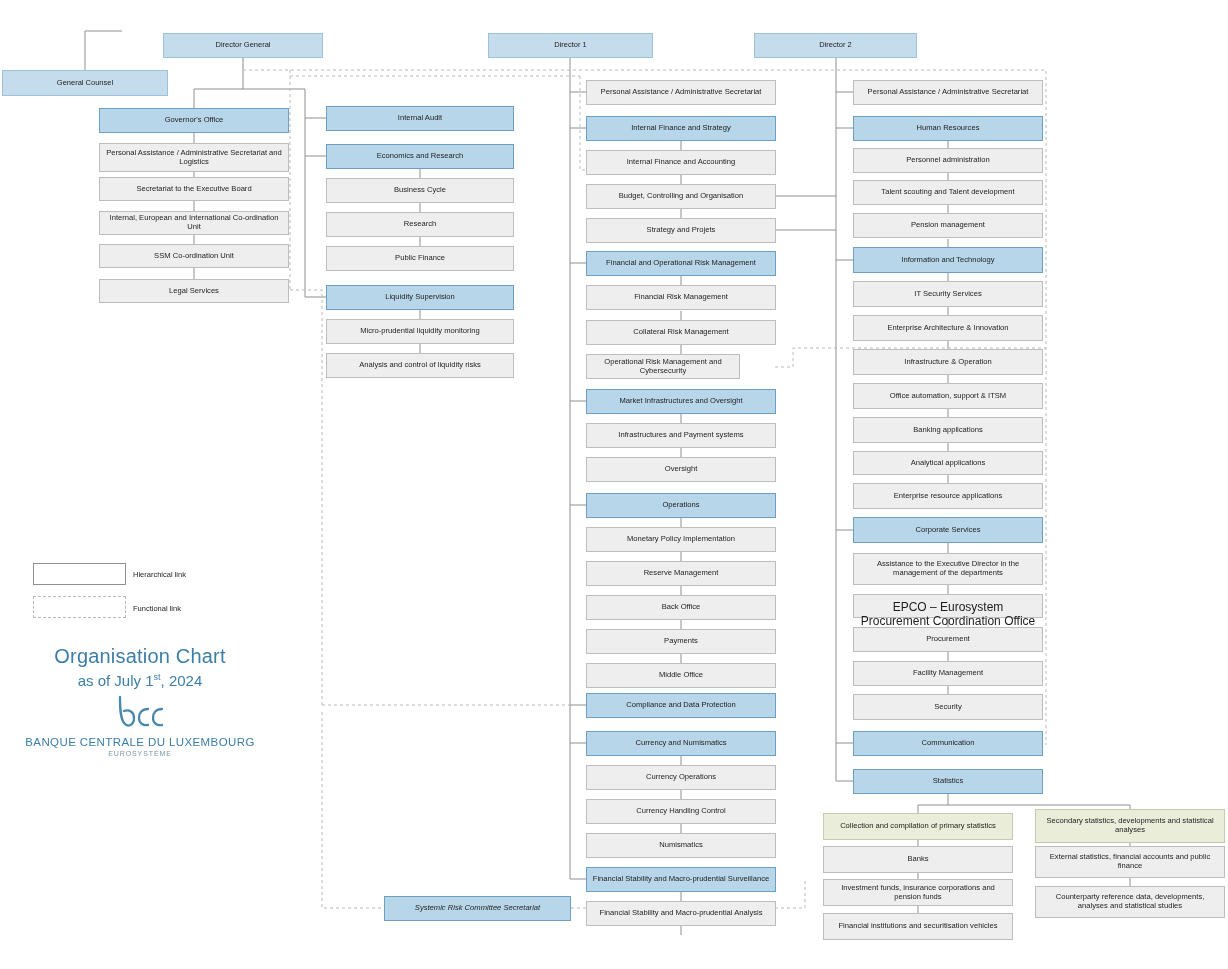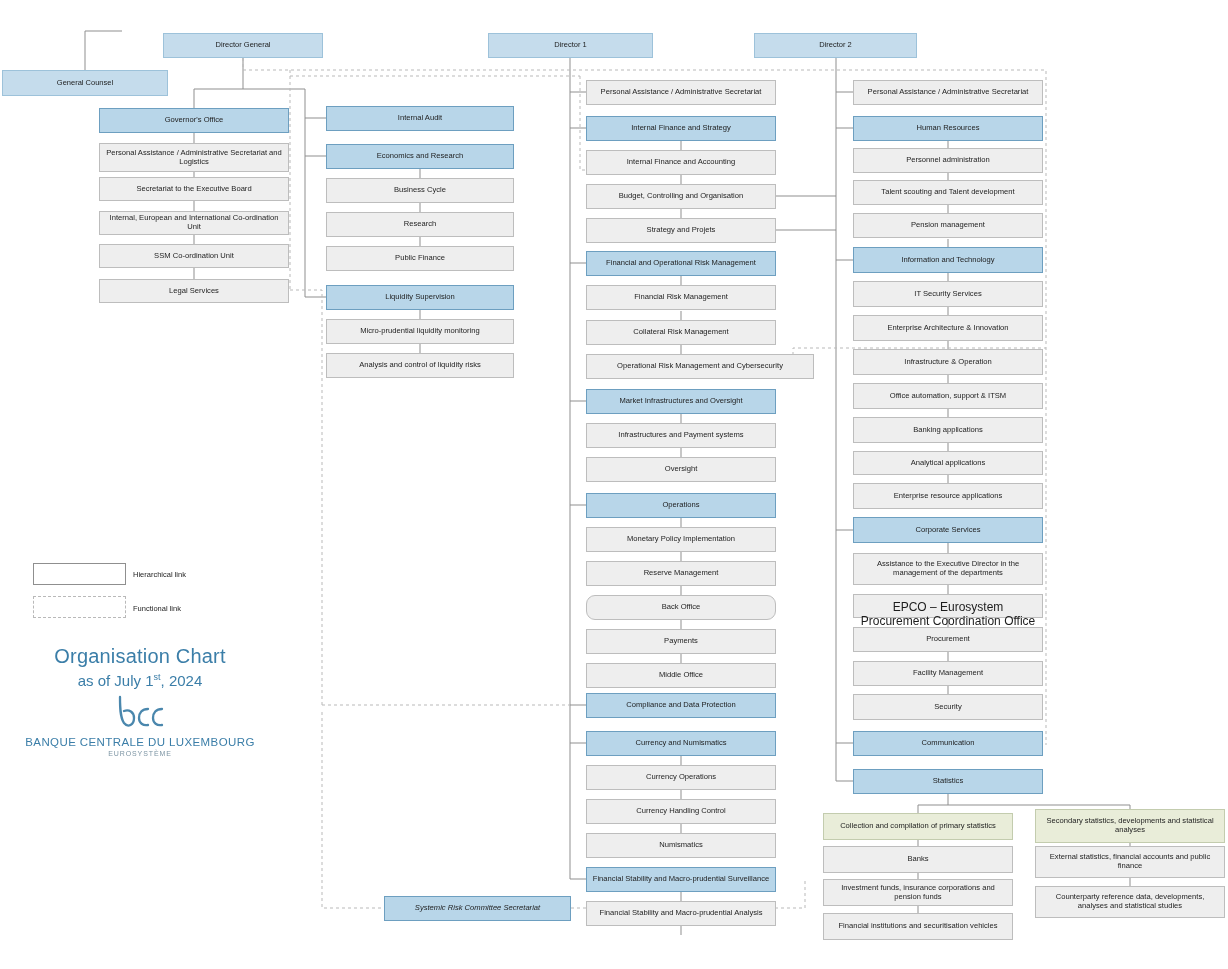--- a/index.html
+++ b/index.html
@@ -182,42 +182,42 @@
     </div>
   <div class="box lvl-blue" style="left:586px;top:251px;width:190px;height:25px;">
     <span>Financial and Operational Risk Management</span>
     </div>
   <div class="box lvl-grey" style="left:586px;top:285px;width:190px;height:25px;">
     <span>Financial Risk Management</span>
     </div>
   <div class="box lvl-grey" style="left:586px;top:320px;width:190px;height:25px;">
     <span>Collateral Risk Management</span>
     </div>
-  <div class="box lvl-grey" style="left:586px;top:354px;width:228px;height:25px;">
+  <div class="box lvl-grey" style="left:586px;top:354px;width:154px;height:25px;">
     <span>Operational Risk Management and Cybersecurity</span>
     </div>
   <div class="box lvl-blue" style="left:586px;top:389px;width:190px;height:25px;">
     <span>Market Infrastructures and Oversight</span>
     </div>
   <div class="box lvl-grey" style="left:586px;top:423px;width:190px;height:25px;">
     <span>Infrastructures and Payment systems</span>
     </div>
   <div class="box lvl-grey" style="left:586px;top:457px;width:190px;height:25px;">
     <span>Oversight</span>
     </div>
   <div class="box lvl-blue" style="left:586px;top:493px;width:190px;height:25px;">
     <span>Operations</span>
     </div>
   <div class="box lvl-grey" style="left:586px;top:527px;width:190px;height:25px;">
     <span>Monetary Policy Implementation</span>
     </div>
   <div class="box lvl-grey" style="left:586px;top:561px;width:190px;height:25px;">
     <span>Reserve Management</span>
     </div>
-  <div class="box lvl-grey" style="left:586px;top:595px;width:190px;height:25px;border-radius:9px;">
+  <div class="box lvl-grey" style="left:586px;top:595px;width:190px;height:25px;">
     <span>Back Office</span>
     </div>
   <div class="box lvl-grey" style="left:586px;top:629px;width:190px;height:25px;">
     <span>Payments</span>
     </div>
   <div class="box lvl-grey" style="left:586px;top:663px;width:190px;height:25px;">
     <span>Middle Office</span>
     </div>
   <div class="box lvl-blue" style="left:586px;top:693px;width:190px;height:25px;">
     <span>Compliance and Data Protection</span>

